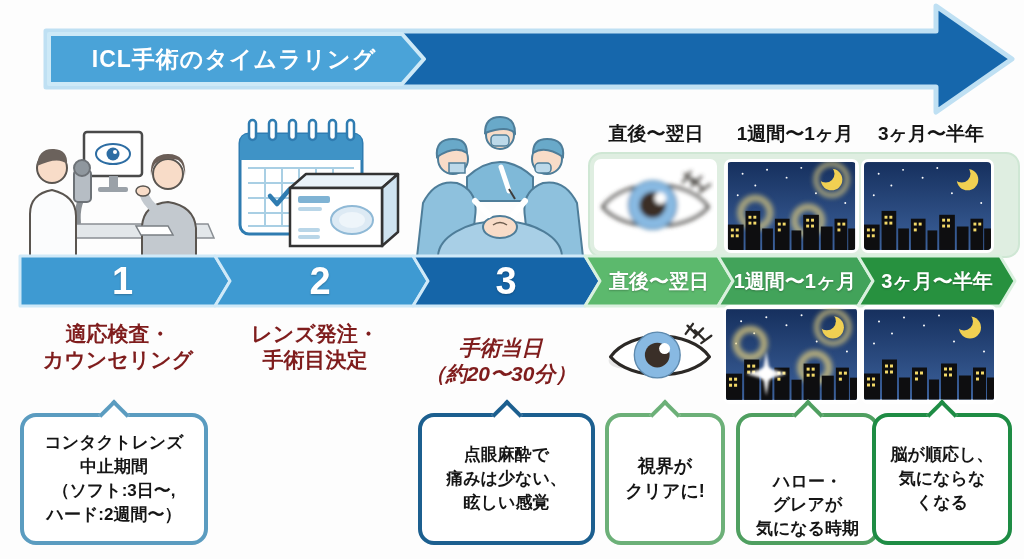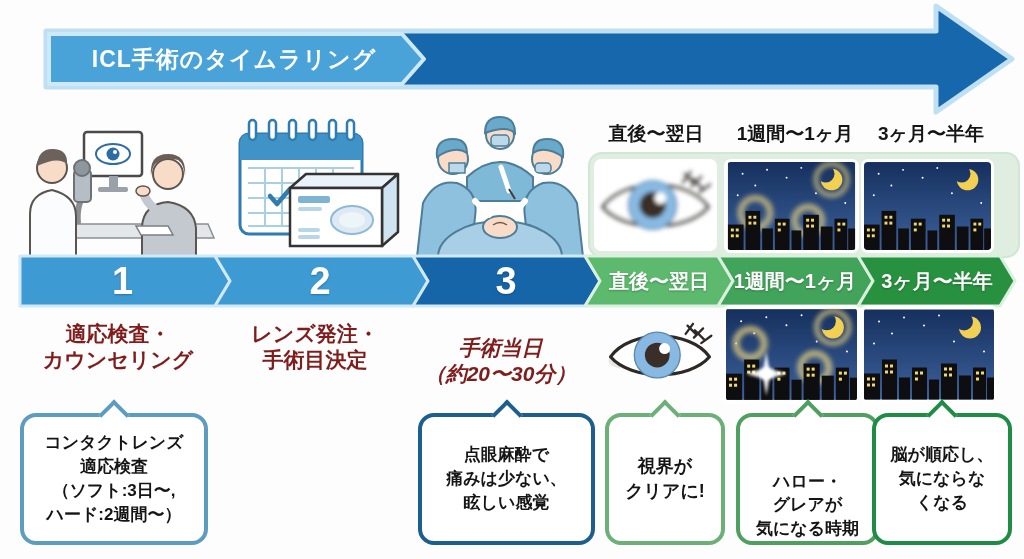--- a/index.html
+++ b/index.html
@@ -433,21 +433,21 @@
         <rect x="112" y="62" width="3" height="3"></rect>
           <rect x="112" y="68" width="3" height="3"></rect>
           <rect x="117" y="62" width="3" height="3"></rect>
       </g>
     </svg>
   </div>
 
   <div class="bubble b1">
     <div class="pointer"></div>
     <div class="pre">コンタクトレンズ
-適応検査
+中止期間
 （ソフト:3日〜,
 ハード:2週間〜）</div>
   </div>
   <div class="bubble b4">
     <div class="pointer"></div>
     <div class="pre">視界が
 クリアに!</div>
   </div>
   <div class="bubble b3">
     <div class="pointer"></div>

